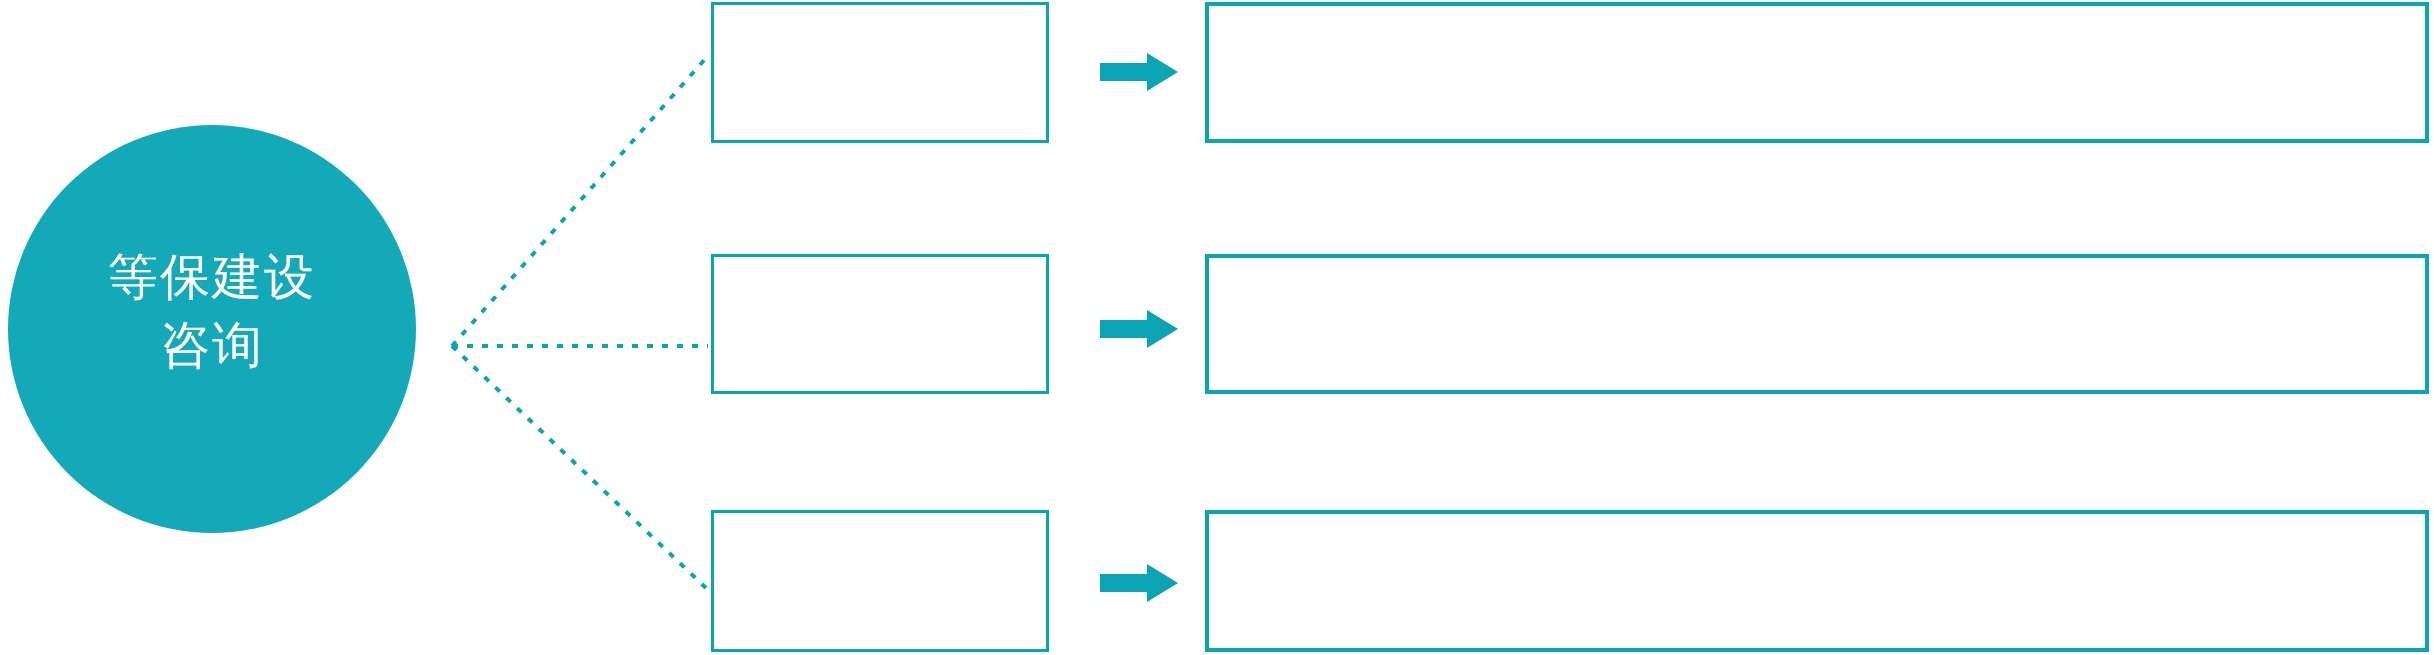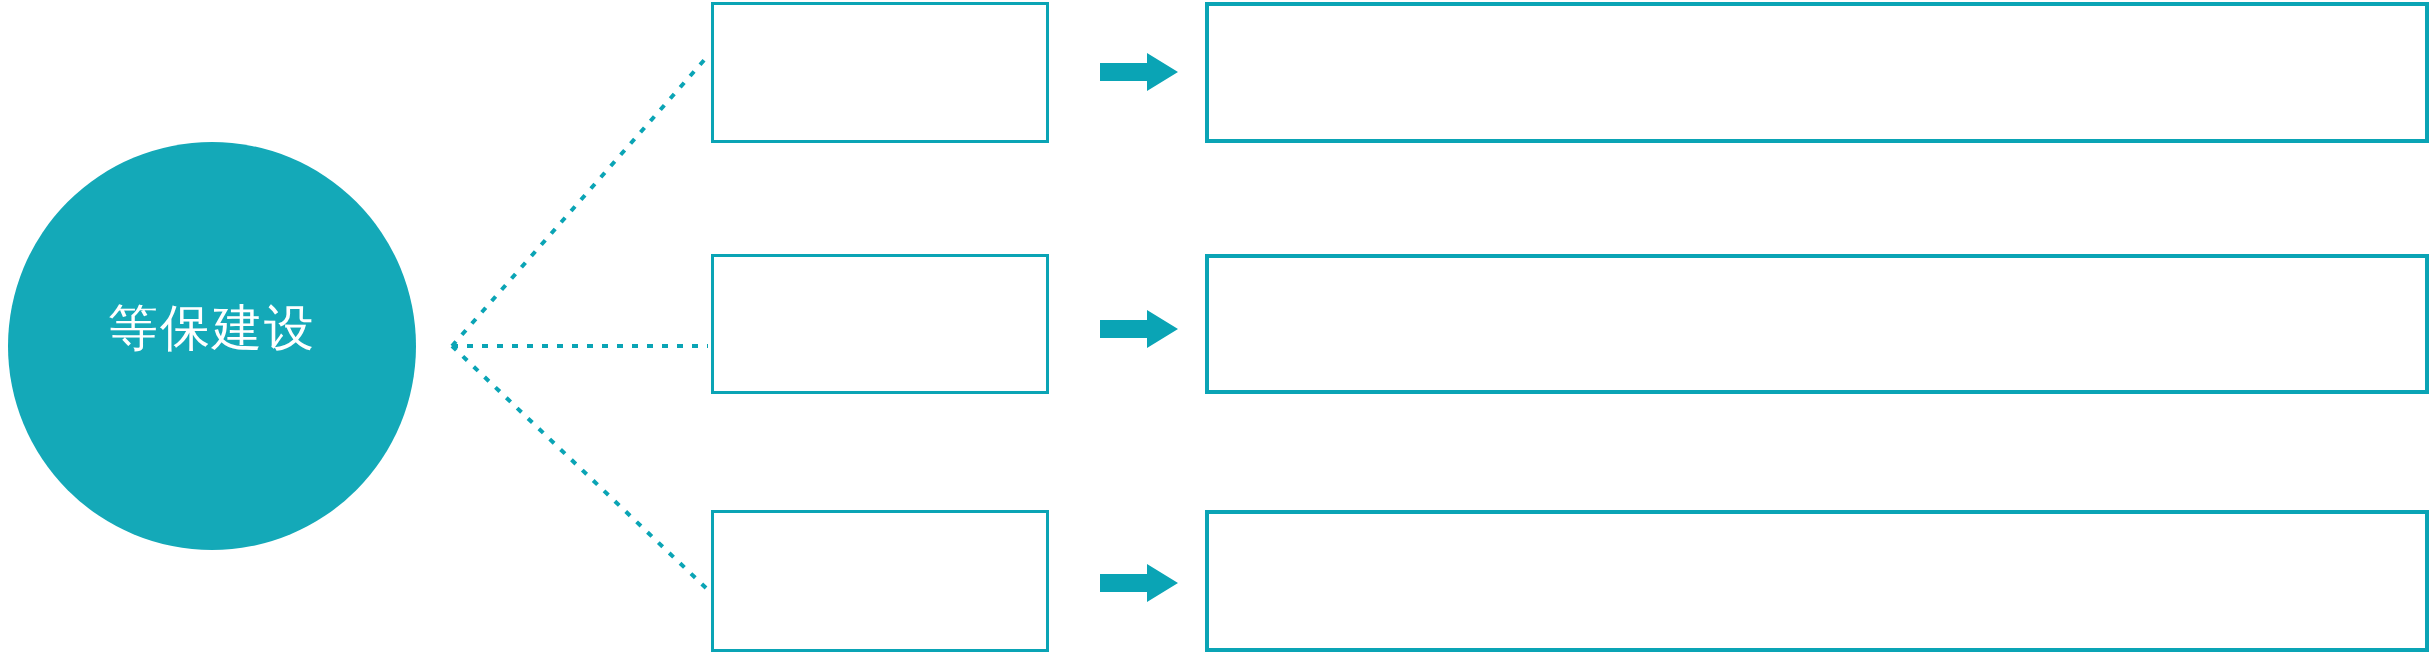--- a/index.html
+++ b/index.html
@@ -14,21 +14,21 @@
     width: 2434px;
     height: 655px;
     background: var(--bg);
     font-family: "Liberation Sans", sans-serif;
     overflow: hidden;
   }
   
   .hub {
     position: absolute;
     left: 8px;
-    top: 142px;
+    top: 125px;
     width: 408px;
     height: 408px;
     border-radius: 50%;
     background: var(--circle-fill);
     display: flex;
     align-items: center;
     justify-content: center;
   }
   .hub-label {
     transform: translateY(-18px);
@@ -92,20 +92,21 @@
 
   <svg class="connectors" viewBox="0 0 2434 655" xmlns="http://www.w3.org/2000/svg">
     <line x1="452" y1="346" x2="706" y2="58"></line>
     <line x1="452" y1="346" x2="708" y2="346"></line>
     <line x1="452" y1="346" x2="706" y2="588"></line>
   </svg>
 
   <div class="hub">
     <div class="hub-label">
       <div>等保建设</div>
+      <div>咨询</div>
     </div>
   </div>
 
   <div class="branch-box row1"></div>
   <svg class="arrow a1" viewBox="0 0 78 38" xmlns="http://www.w3.org/2000/svg">
     <polygon points="0,10 47,10 47,0 78,19 47,38 47,28 0,28"></polygon>
   </svg>
   <div class="detail-box row1"></div>
 
   <div class="branch-box row2"></div>

